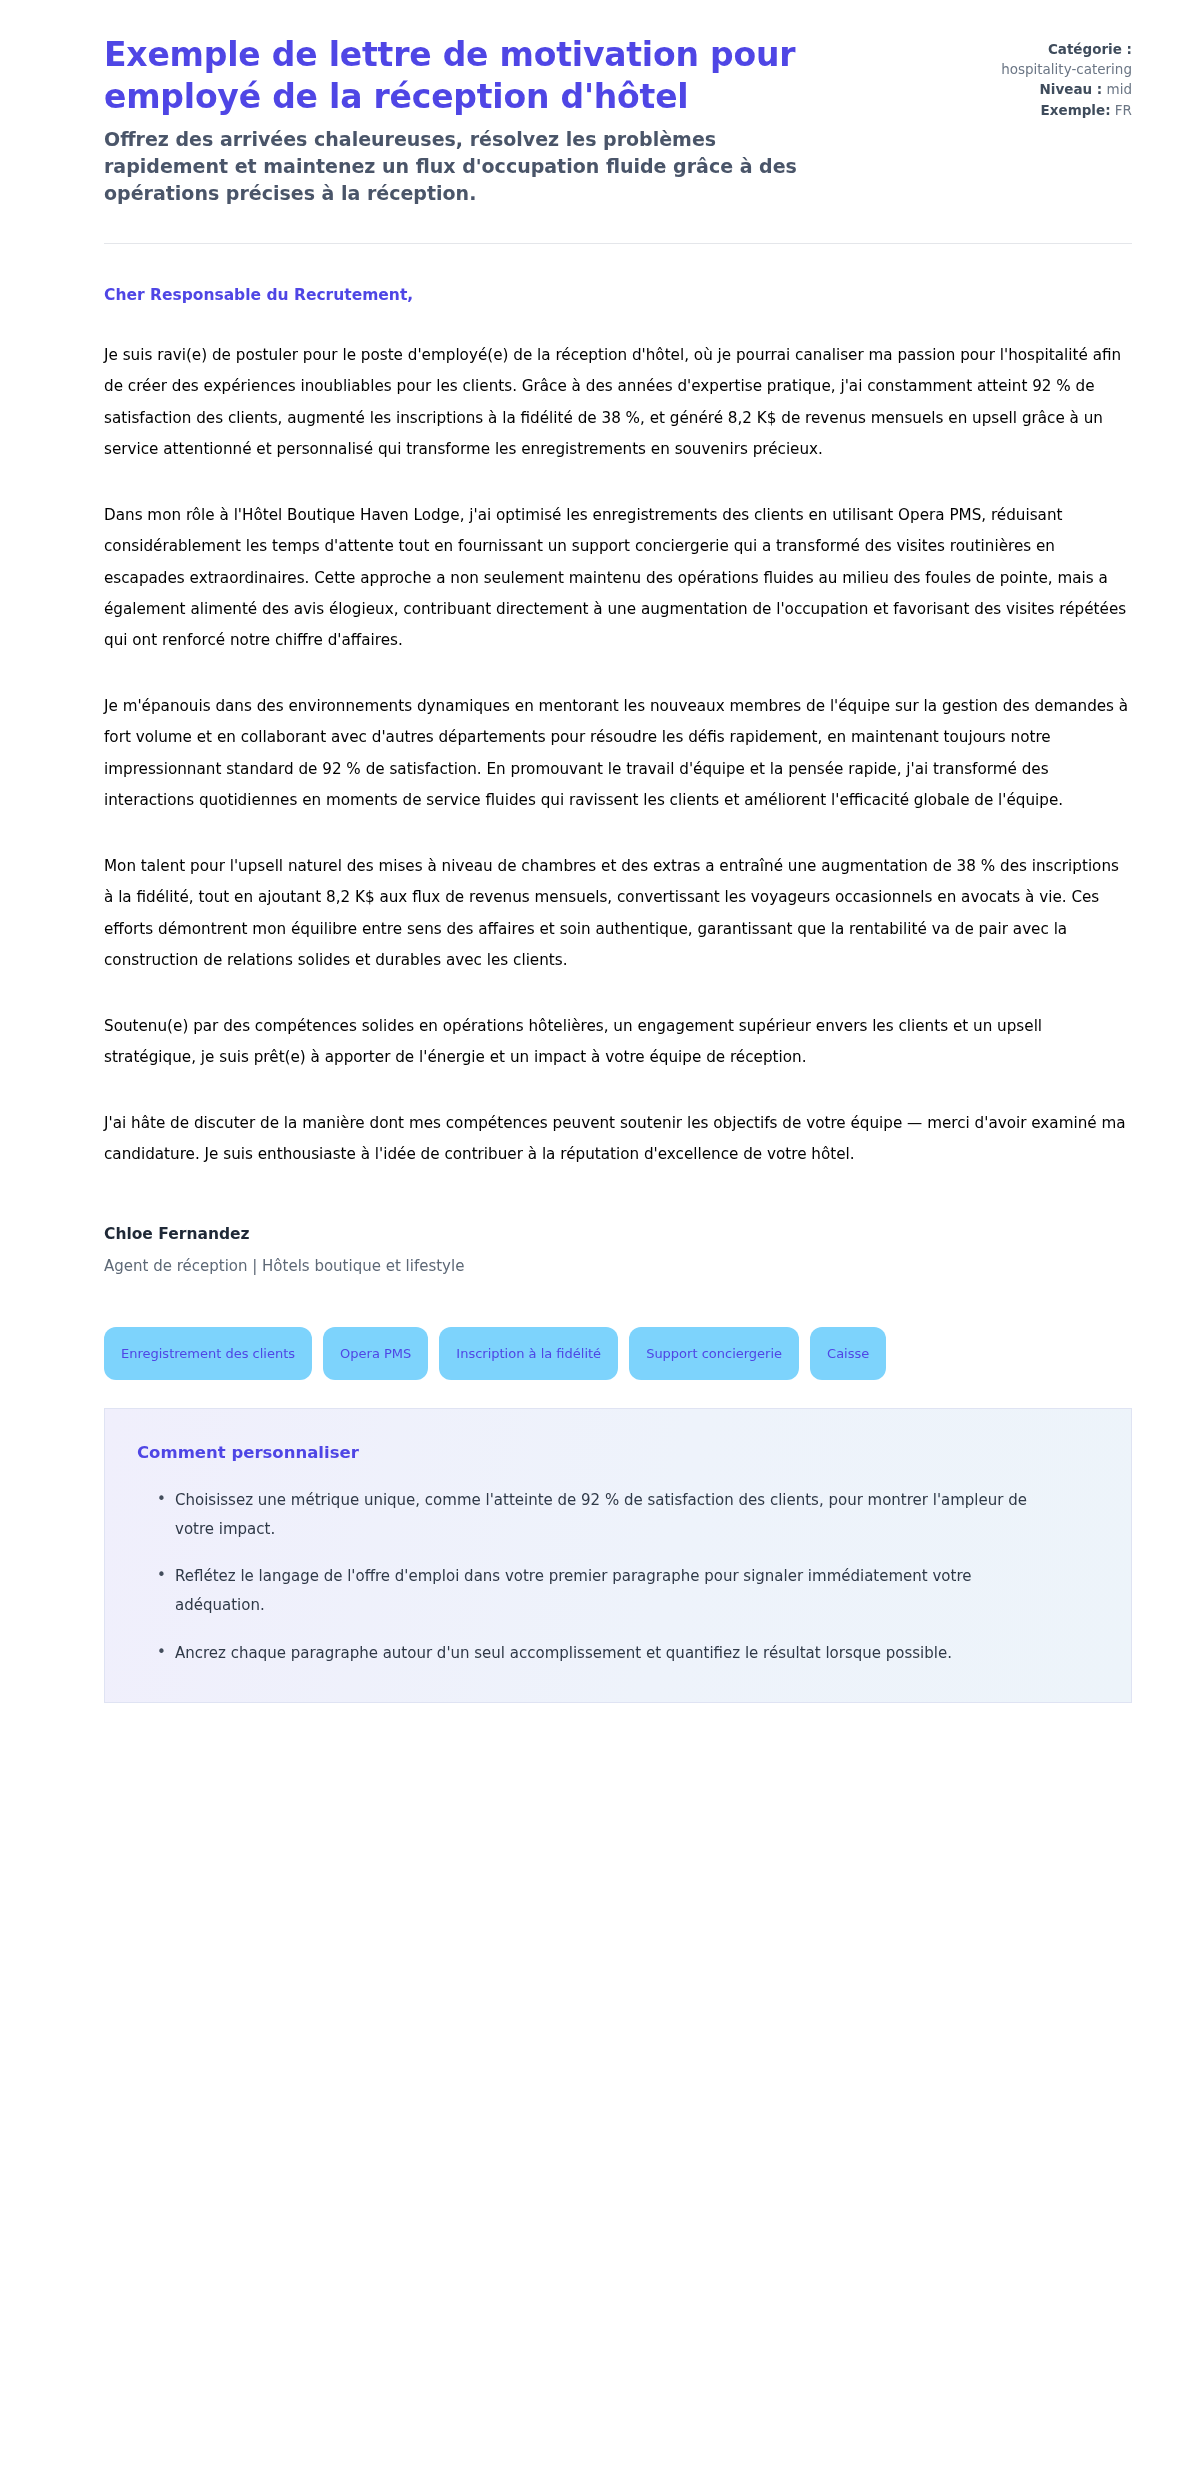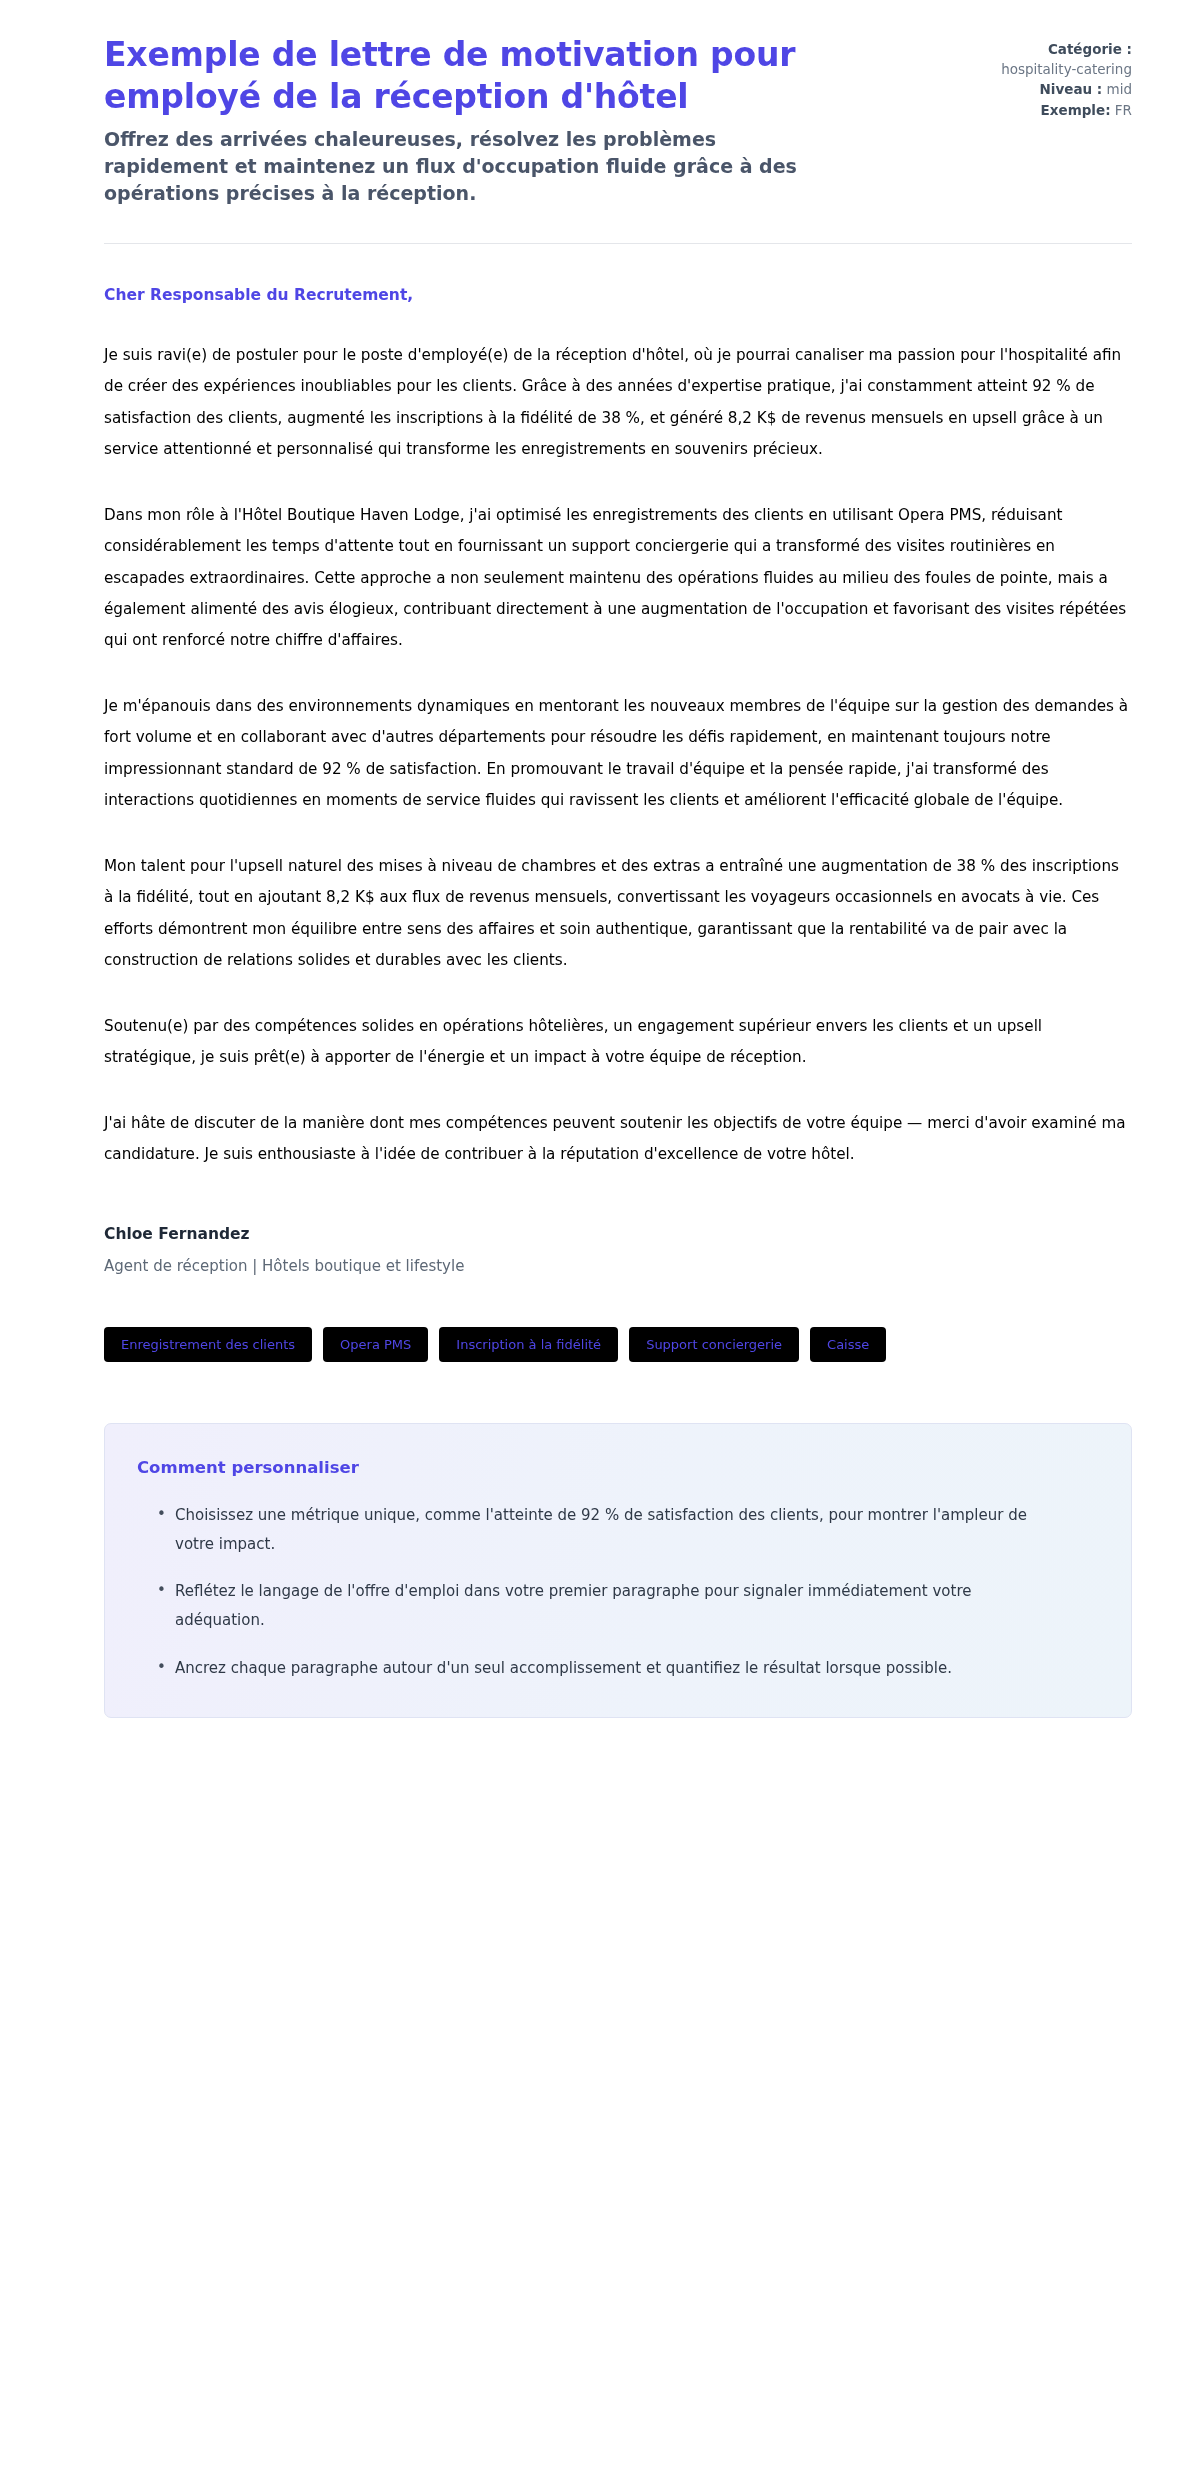--- a/index.html
+++ b/index.html
@@ -105,35 +105,35 @@
   }
 
   
   .chips {
     display: flex;
     flex-wrap: wrap;
     gap: 11px;
     margin-top: 52px;
   }
   .chip {
-    background: #000000;
+    background: #7dd3fc;
     color: #4f46e5;
     font-size: 13px;
     line-height: 1;
-    padding: 11px 17px;
-    border-radius: 4px;
+    padding: 20px 17px;
+    border-radius: 12px;
     white-space: nowrap;
   }
 
   
   .callout {
-    margin-top: 61px;
+    margin-top: 28px;
     background: linear-gradient(100deg, #f0effc 0%, #eef3fb 55%, #edf4fa 100%);
     border: 1px solid #dfe3f3;
-    border-radius: 7px;
+    border-radius: 0;
     padding: 34px 56px 34px 32px;
   }
   .callout-title {
     font-size: 16.5px;
     font-weight: 700;
     color: #4f46e5;
     margin: 0 0 24px 0;
   }
   .callout ul {
     margin: 0;

